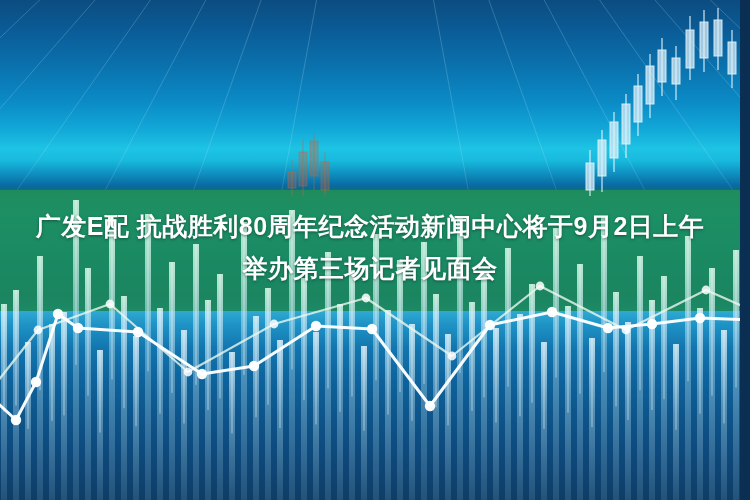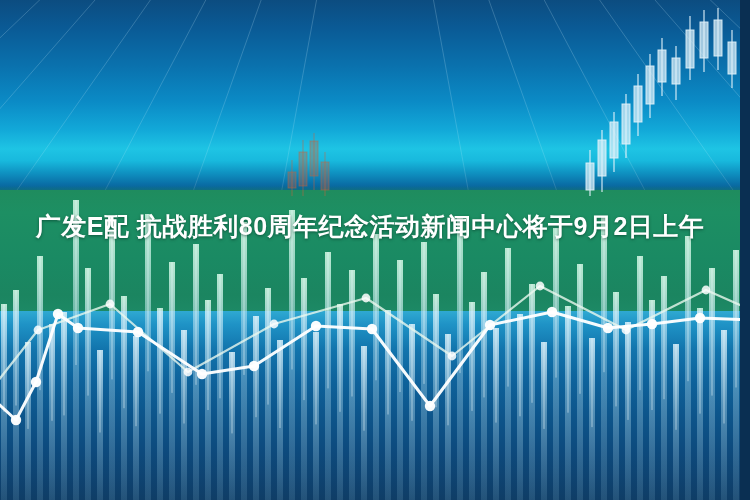--- a/index.html
+++ b/index.html
@@ -392,15 +392,16 @@
         <circle cx="490" cy="325" r="5.2" fill="#ffffff" fill-opacity="0.97"></circle>
         <circle cx="552" cy="312" r="5.2" fill="#ffffff" fill-opacity="0.97"></circle>
         <circle cx="608" cy="328" r="5.2" fill="#ffffff" fill-opacity="0.97"></circle>
         <circle cx="652" cy="324" r="5.2" fill="#ffffff" fill-opacity="0.97"></circle>
         <circle cx="700" cy="318" r="5.2" fill="#ffffff" fill-opacity="0.97"></circle>
       </g>
   </svg>
 
   <div id="headline">
     <span class="ln">广发E配 抗战胜利80周年纪念活动新闻中心将于9月2日上午</span>
+    <span class="ln">举办第三场记者见面会</span>
   </div>
 
 </div>
 
 </body></html>

